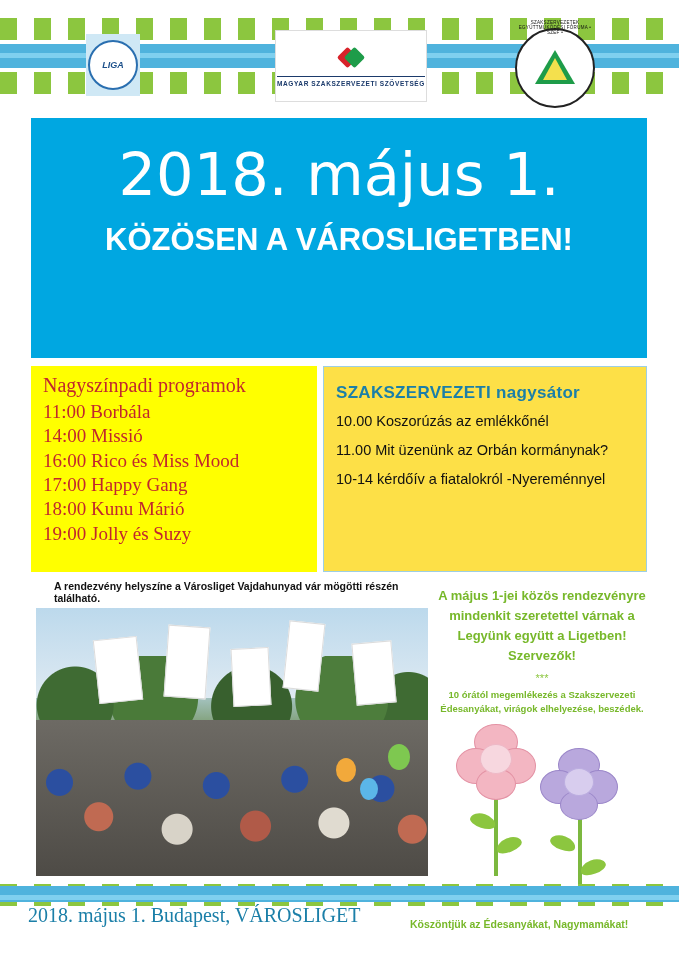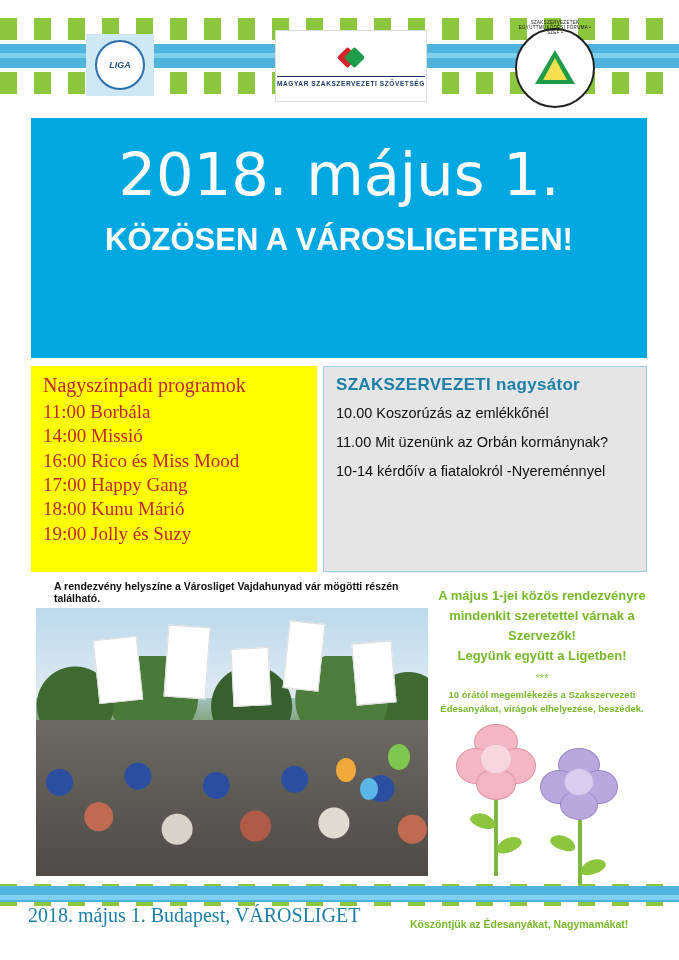--- a/index.html
+++ b/index.html
@@ -33,21 +33,21 @@
     position:absolute;left:0;top:44px;width:679px;height:24px;
     background:#4fb3dd;
   }
   .blue-stripe:after{
     content:"";position:absolute;left:0;top:9px;width:679px;height:5px;
     background:#7fd0ef;
   }
   
   .logo{position:absolute;}
   .logo-left{
-    left:86px;top:34px;width:68px;height:62px;background:#cfe8f5;
+    left:86px;top:34px;width:54px;height:62px;background:#cfe8f5;
     display:flex;align-items:center;justify-content:center;
   }
   .logo-left .circle{
     width:46px;height:46px;border-radius:50%;
     background:#ffffff;border:2px solid #2a6fb0;
     display:flex;align-items:center;justify-content:center;
     font-size:9px;color:#1b4f8a;font-weight:bold;font-style:italic;
   }
   .logo-center{
     left:275px;top:30px;width:150px;height:70px;background:#ffffff;
@@ -113,22 +113,22 @@
   }
   .programs .p-title{
     font-size:20px;margin-bottom:3px;
   }
   .programs .p-item{
     font-size:19px;line-height:1.28;
   }
   
   .tent{
     position:absolute;left:323px;top:366px;width:324px;height:206px;
-    background:#e5e5e5;border:1px solid #9dcfe4;box-sizing:border-box;
-    padding:8px 10px 0 12px;
+    background:#fde047;border:1px solid #9dcfe4;box-sizing:border-box;
+    padding:16px 10px 0 12px;
   }
   .tent .t-title{
     font-size:17px;color:#1b7fa8;font-weight:bold;margin-bottom:10px;
     font-family:"Liberation Sans", sans-serif;letter-spacing:.3px;
   }
   .tent .t-item{
     font-size:14.5px;color:#111111;margin-bottom:13px;
     font-family:"Liberation Sans", sans-serif;
   }
   
@@ -290,22 +290,22 @@
     <div class="flag f5"></div>
     <div class="crowd"></div>
     <div class="balloon b1"></div>
     <div class="balloon b2"></div>
     <div class="balloon b3"></div>
   </div>
 
   <div class="right-col">
     <div class="line">A május 1-jei közös rendezvényre</div>
     <div class="line">mindenkit szeretettel várnak a</div>
+    <div class="line">Legyünk együtt a Ligetben!</div>
     <div class="line">Szervezők!</div>
-    <div class="line">Legyünk együtt a Ligetben!</div>
     <div class="stars">***</div>
     <div class="small">10 órától megemlékezés a Szakszervezeti</div>
     <div class="small">Édesanyákat, virágok elhelyezése, beszédek.</div>
   </div>
 
   <div class="flowers">
 
     <div class="flower pink">
       <div class="fl-stem" style="left:42px;top:48px;height:110px;"></div>
       <div class="leaf" style="left:18px;top:96px;transform:rotate(18deg);"></div>

